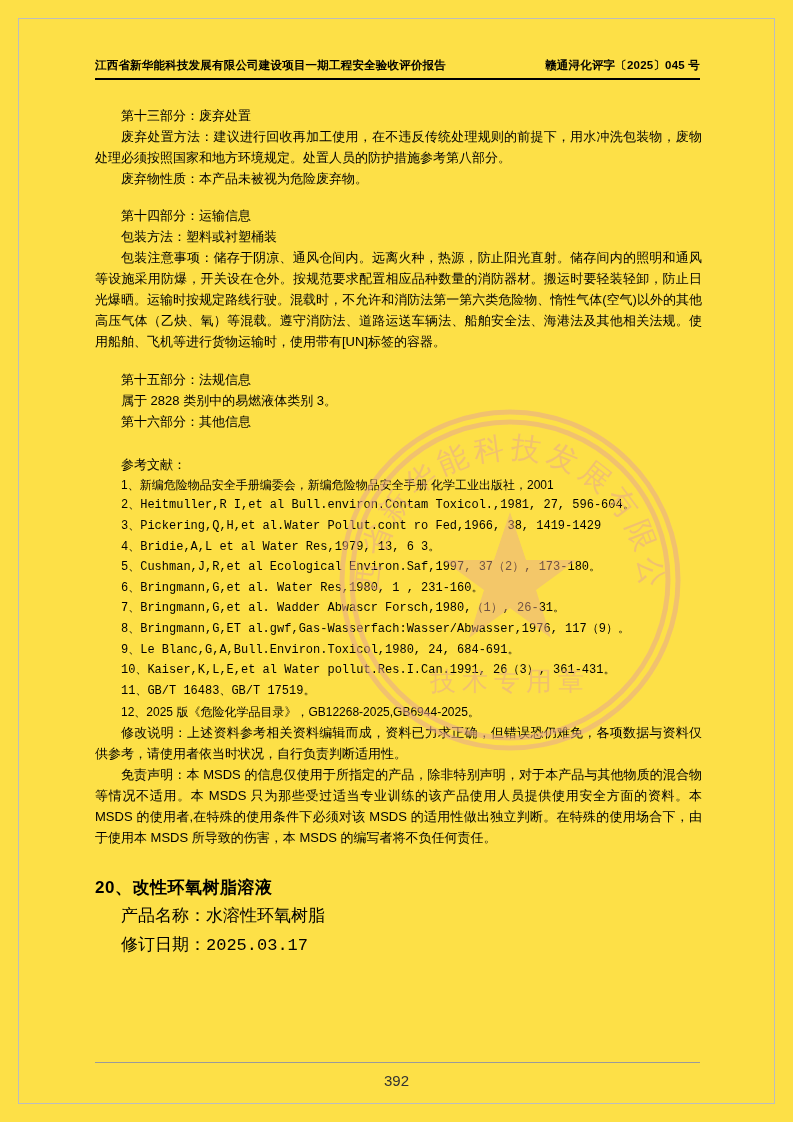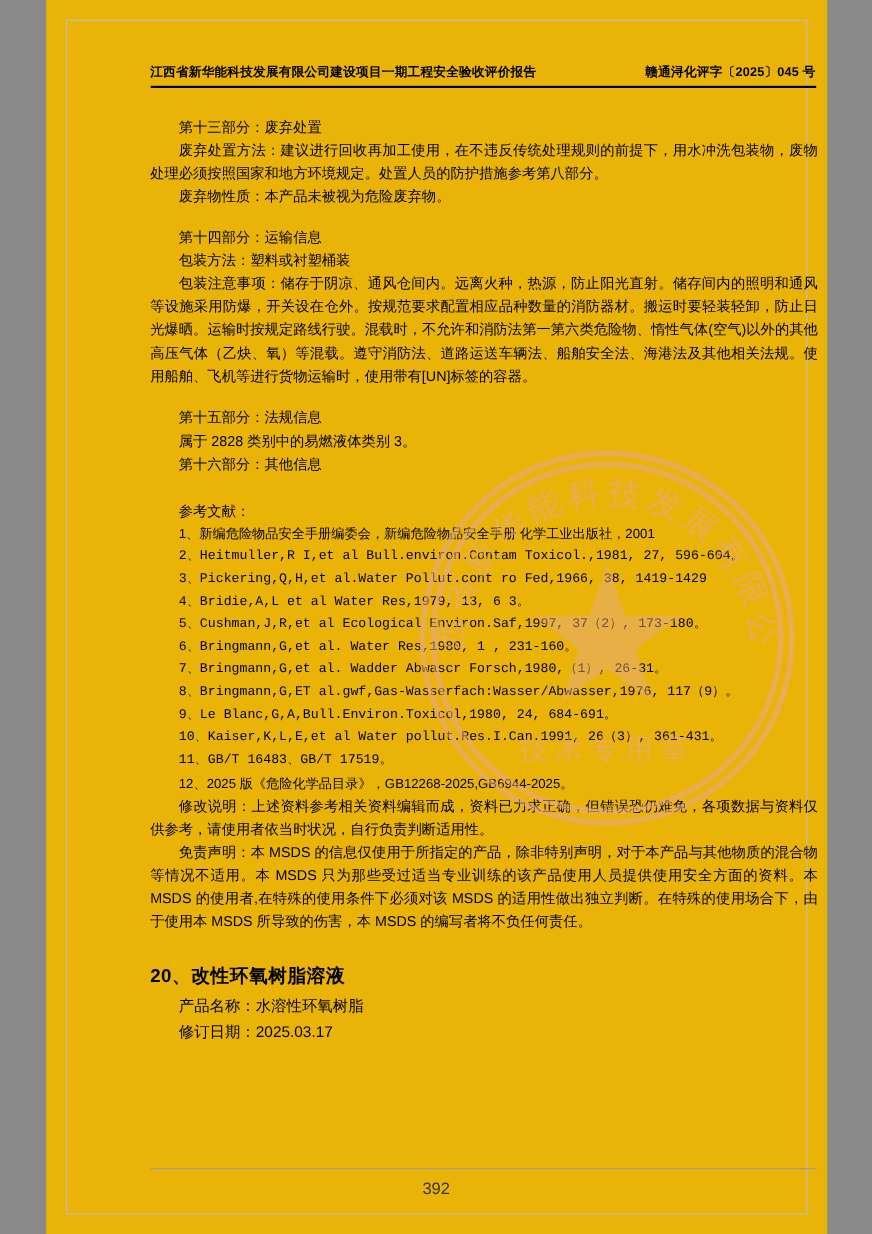--- a/index.html
+++ b/index.html
@@ -2,23 +2,23 @@
 <html><head>
 <meta charset="utf-8">
 <style>
   html, body {
     margin: 0;
     padding: 0;
     background: #8a8a8a;
   }
   .page {
     position: relative;
-    width: 710px;
+    width: 793px;
     height: 1122px;
-    background: #eab308;
+    background: #fde047;
     margin: 0 auto;
     overflow: hidden;
     font-family: "Liberation Sans", "DejaVu Sans", sans-serif;
     color: #000000;
   }
   
   .page-frame {
     position: absolute;
     left: 18px;
     top: 18px;
@@ -84,22 +84,23 @@
 
   
   .section-head {
     margin-top: 26px;
     font-size: 17px;
     font-weight: bold;
     letter-spacing: 0.5px;
   }
   .section-sub {
     padding-left: 26px;
-    font-size: 14px;
+    font-size: 17px;
     line-height: 1.72;
+    font-family: Liberation Mono, monospace;
   }
 
   
   .page-number {
     position: absolute;
     left: 0;
     right: 0;
     top: 1072px;
     text-align: center;
     font-size: 15px;

